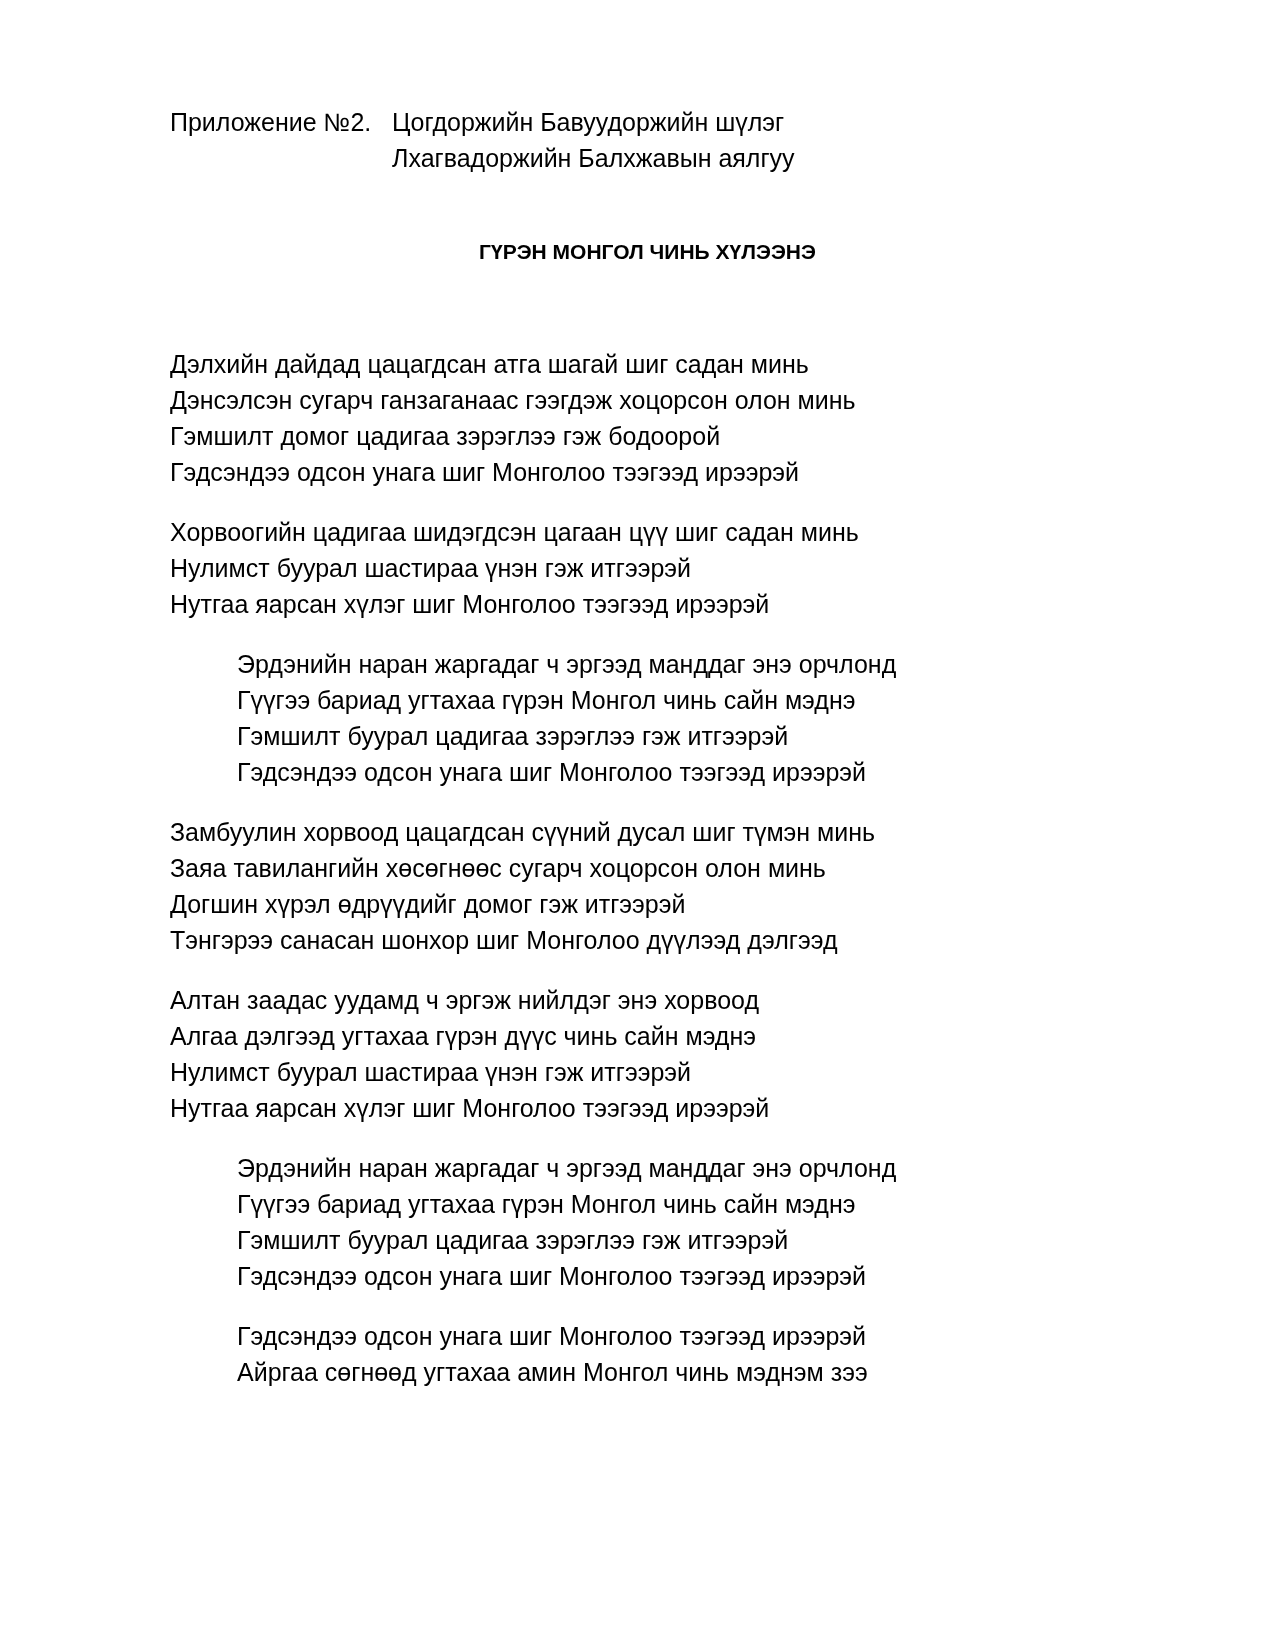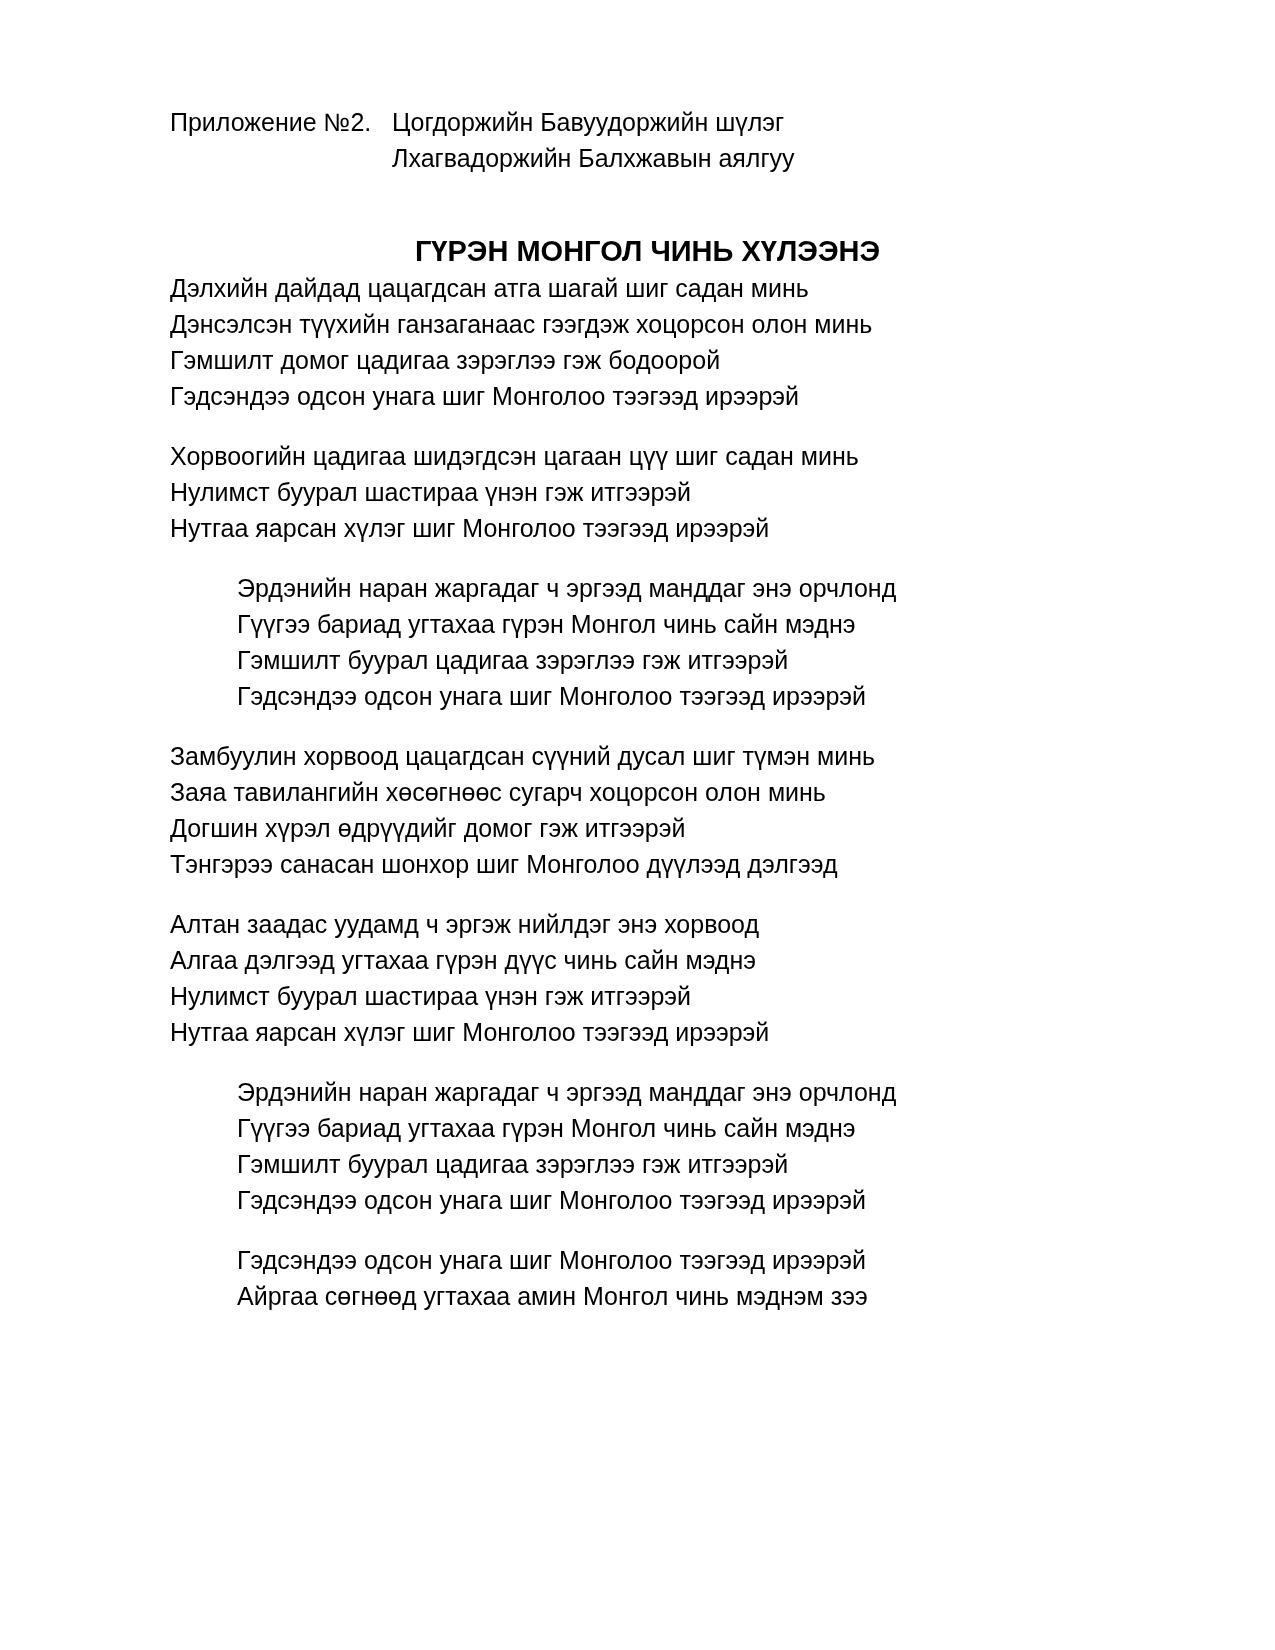--- a/index.html
+++ b/index.html
@@ -20,25 +20,25 @@
     padding: 104px 150px 0 170px;
     border-radius: 13px;
   }
   .doc-header { display: flex; align-items: flex-start; }
   .doc-header-label { width: 222px; flex: none; white-space: nowrap; }
   .doc-credits div { white-space: nowrap; }
   .doc-title {
     margin-top: 57px;
     text-align: center;
     font-weight: bold;
-    font-size: 29px;
+    font-size: 21px;
     line-height: 37px;
     white-space: nowrap;
   }
-  .poem { }
+  .poem { margin-top: 76px; }
   .stanza { margin-bottom: 24px; }
   .stanza.indented { padding-left: 67px; }
   .line { white-space: nowrap; }
 </style>
 </head>
 <body>
 
 <div class="page">
 
   <div class="doc-header">
@@ -48,21 +48,21 @@
       <div>Лхагвадоржийн Балхжавын аялгуу</div>
     </div>
   </div>
 
   <h1 class="doc-title">ГҮРЭН МОНГОЛ ЧИНЬ ХҮЛЭЭНЭ</h1>
 
   <div class="poem">
 
     <div class="stanza">
       <div class="line">Дэлхийн дайдад цацагдсан атга шагай шиг садан минь</div>
-      <div class="line">Дэнсэлсэн түүхийн ганзаганаас гээгдэж хоцорсон олон минь</div>
+      <div class="line">Дэнсэлсэн сугарч ганзаганаас гээгдэж хоцорсон олон минь</div>
       <div class="line">Гэмшилт домог цадигаа зэрэглээ гэж бодоорой</div>
       <div class="line">Гэдсэндээ одсон унага шиг Монголоо тээгээд ирээрэй</div>
     </div>
 
     <div class="stanza">
       <div class="line">Хорвоогийн цадигаа шидэгдсэн цагаан цүү шиг садан минь</div>
       <div class="line">Нулимст буурал шастираа үнэн гэж итгээрэй</div>
       <div class="line">Нутгаа яарсан хүлэг шиг Монголоо тээгээд ирээрэй</div>
     </div>
 

